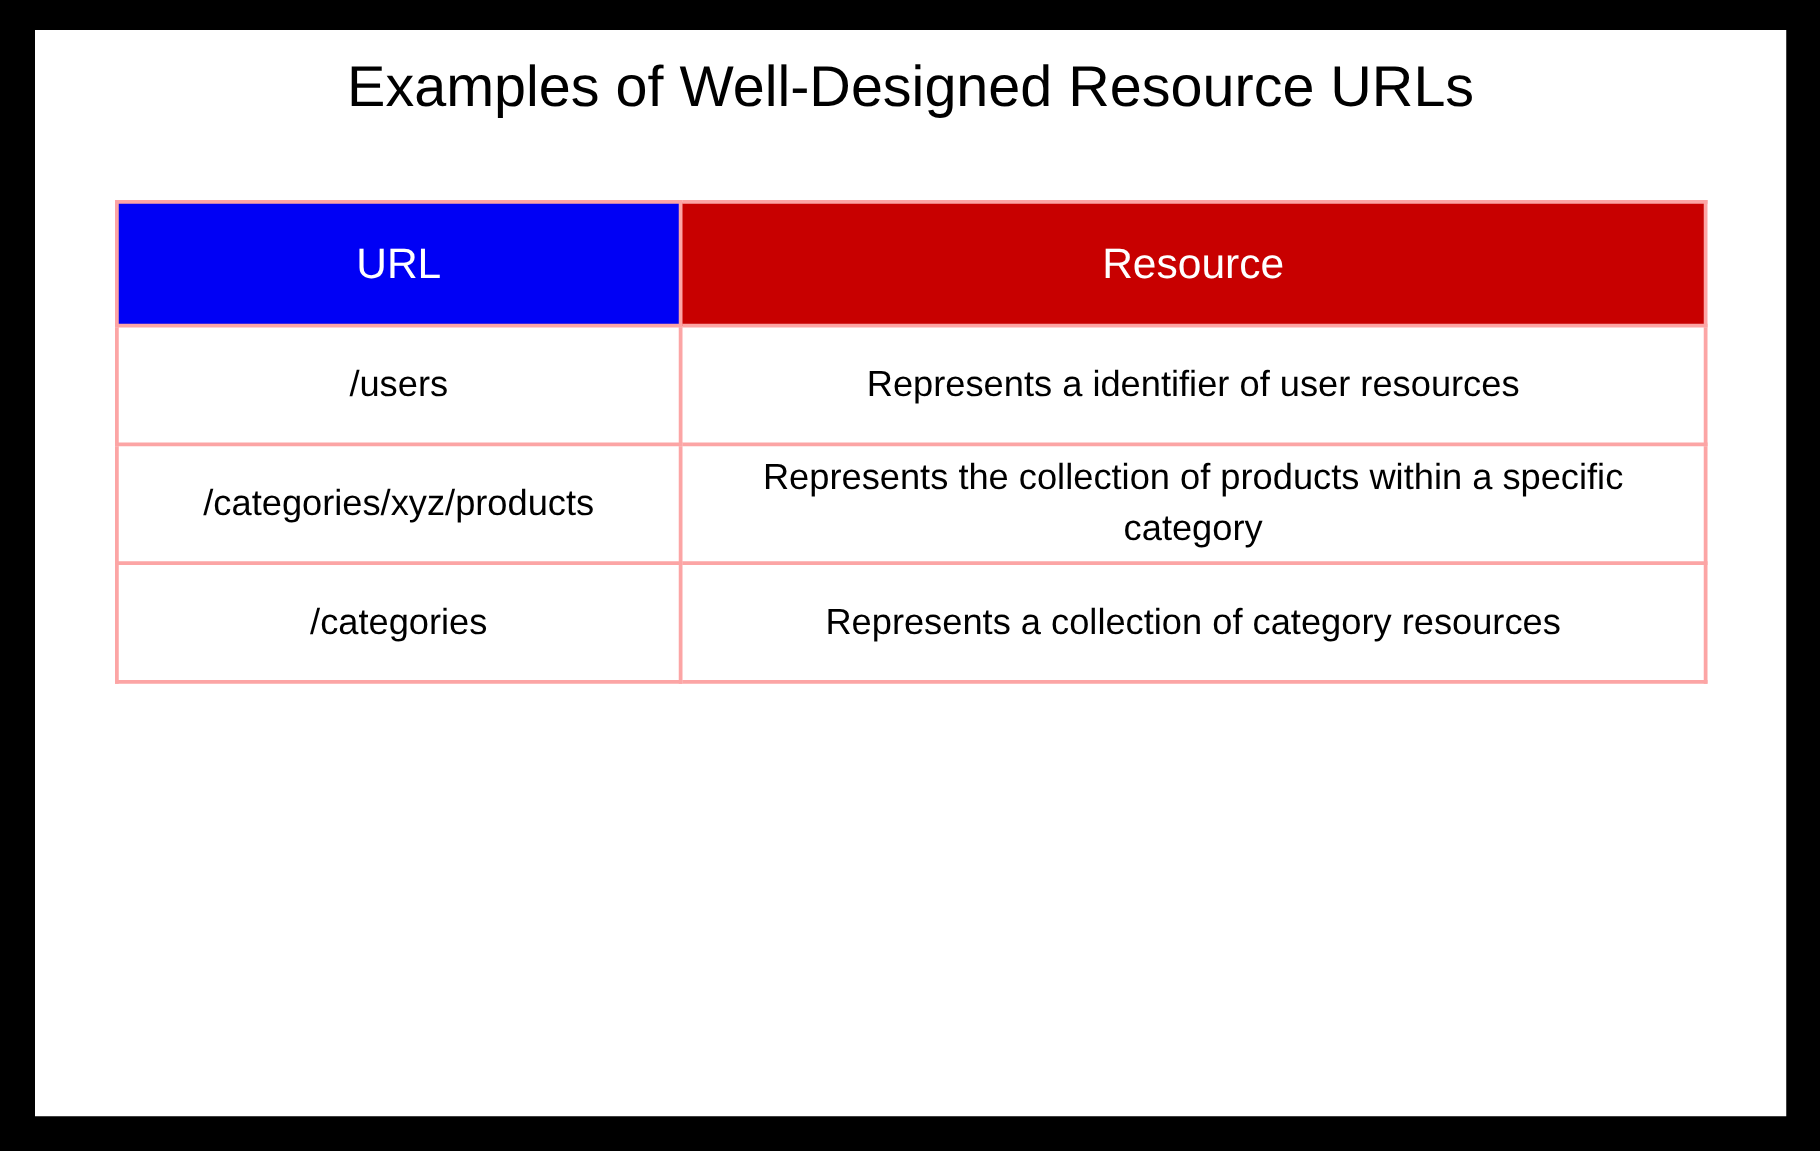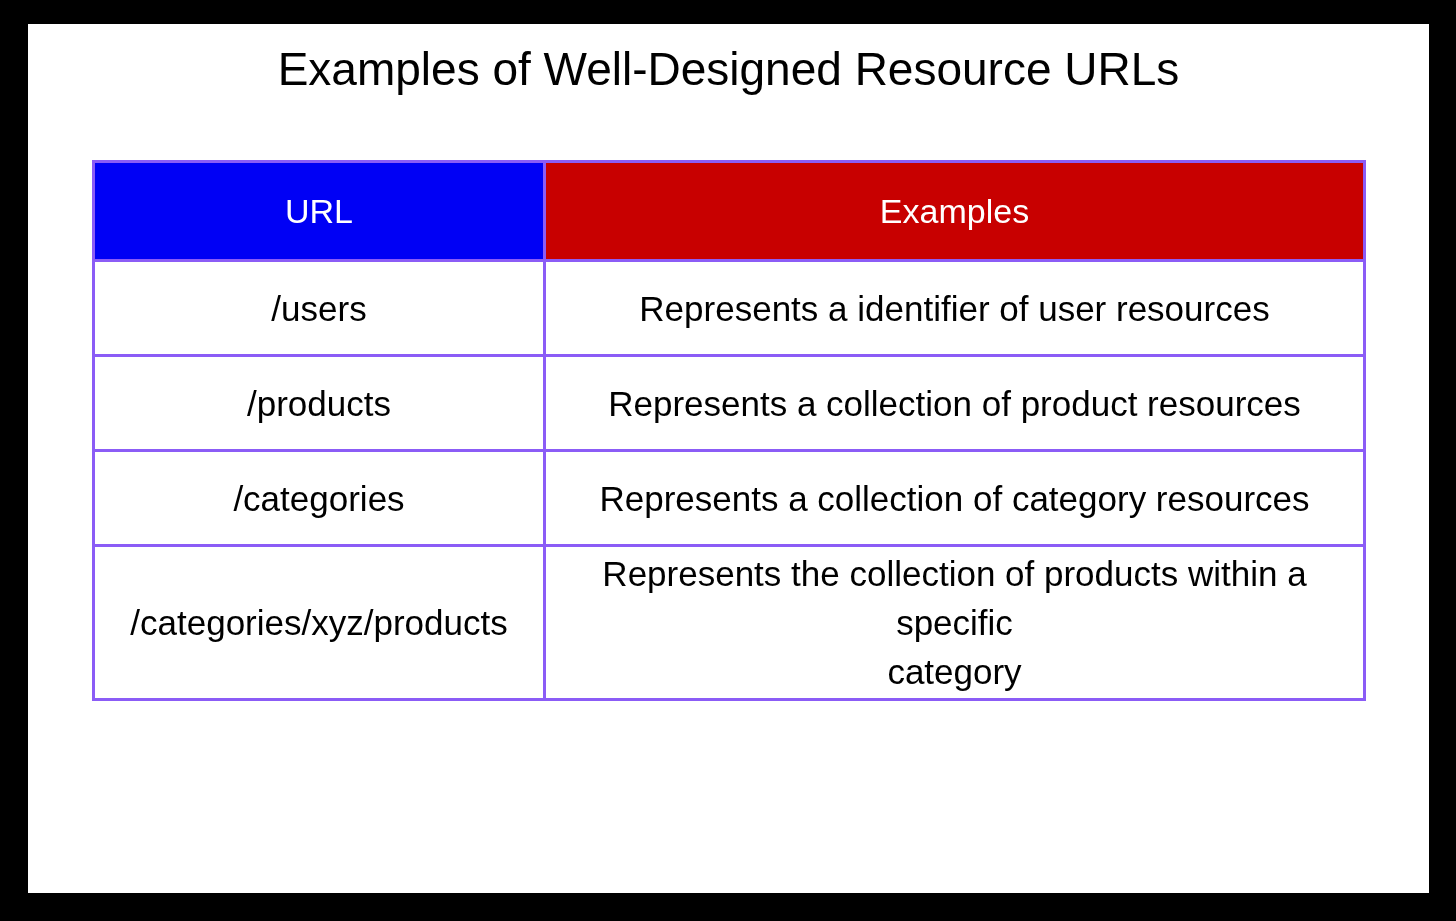--- a/index.html
+++ b/index.html
@@ -42,36 +42,36 @@
     position: absolute;
     left: 64px;
     top: 136px;
     width: 1274px;
     border-collapse: collapse;
     table-layout: fixed;
   }
   table.resource-table col.col-url { width: 451px; }
   table.resource-table th,
   table.resource-table td {
-    border: 3px solid #8b5cf6;
+    border: 3px solid #fca5a5;
     text-align: center;
     vertical-align: middle;
     padding: 2px 4px;
   }
   table.resource-table th {
     height: 92px;
     font-size: 34px;
     font-weight: 400;
     color: #ffffff;
   }
   th.url-header { background: #0000f5; }
   th.purpose-header { background: #c80000; }
   table.resource-table td {
     height: 88px;
-    font-size: 35px;
+    font-size: 29px;
     font-weight: 400;
     color: #000000;
     background: #ffffff;
     line-height: 1.4;
   }
   td.purpose-cell {
     white-space: pre-line;
   }
 </style>
 </head>
@@ -83,38 +83,34 @@
     <h1 class="page-title">Examples of Well-Designed Resource URLs</h1>
 
     <table class="resource-table">
       <colgroup>
         <col class="col-url">
         <col class="col-purpose">
       </colgroup>
       <thead>
         <tr>
           <th class="url-header">URL</th>
-          <th class="purpose-header">Examples</th>
+          <th class="purpose-header">Resource</th>
         </tr>
       </thead>
       <tbody>
         <tr>
           <td class="url-cell">/users</td>
           <td class="purpose-cell">Represents a identifier of user resources</td>
         </tr>
         <tr>
-          <td class="url-cell">/products</td>
-          <td class="purpose-cell">Represents a collection of product resources</td>
+          <td class="url-cell">/categories/xyz/products</td>
+          <td class="purpose-cell">Represents the collection of products within a specific
+category</td>
         </tr>
         <tr>
           <td class="url-cell">/categories</td>
           <td class="purpose-cell">Represents a collection of category resources</td>
-        </tr>
-        <tr>
-          <td class="url-cell">/categories/xyz/products</td>
-          <td class="purpose-cell">Represents the collection of products within a specific
-category</td>
         </tr>
       </tbody>
     </table>
 
   </div>
 </div>
 
 </body></html>

